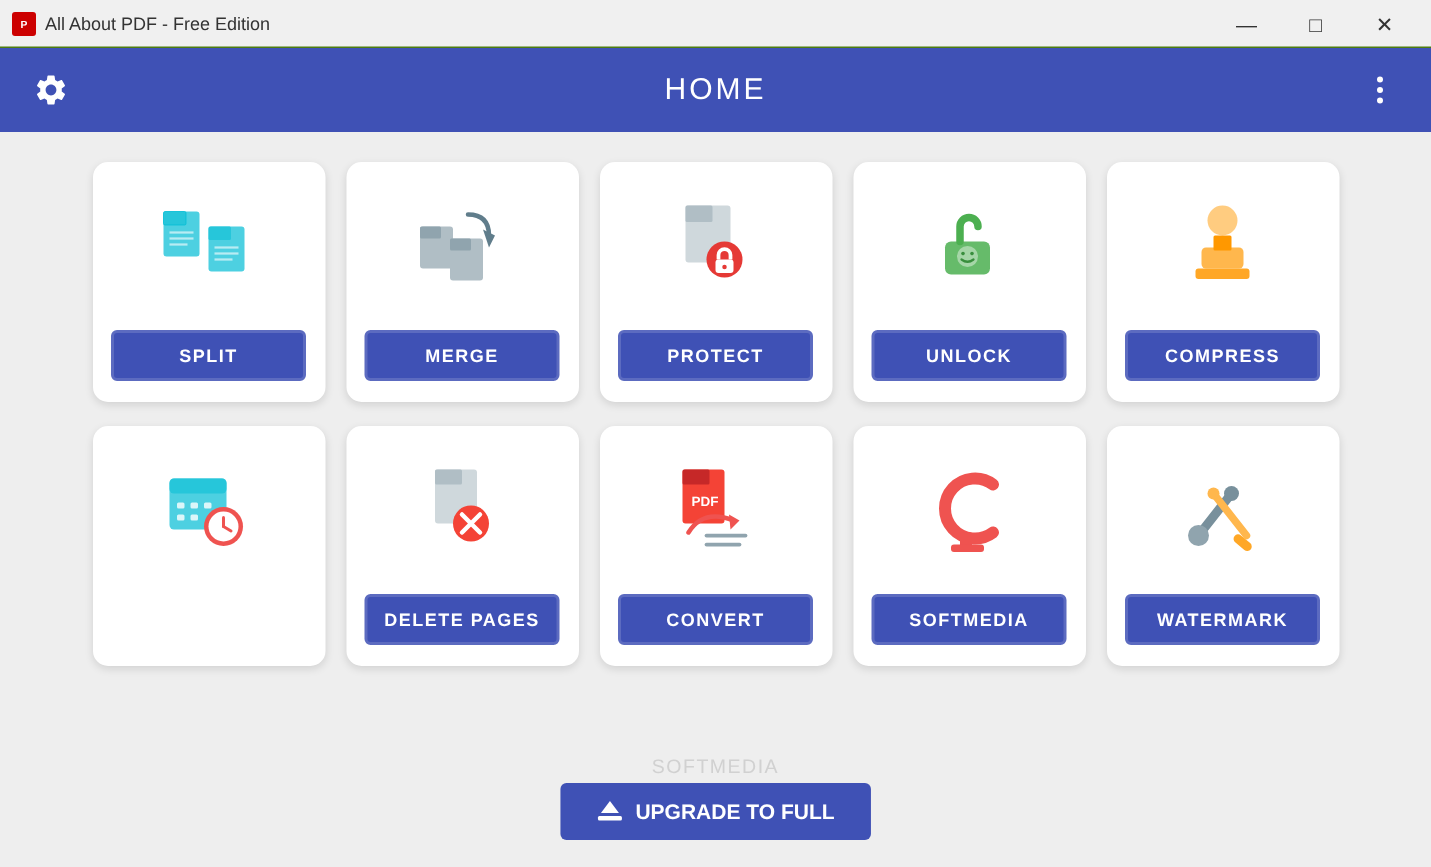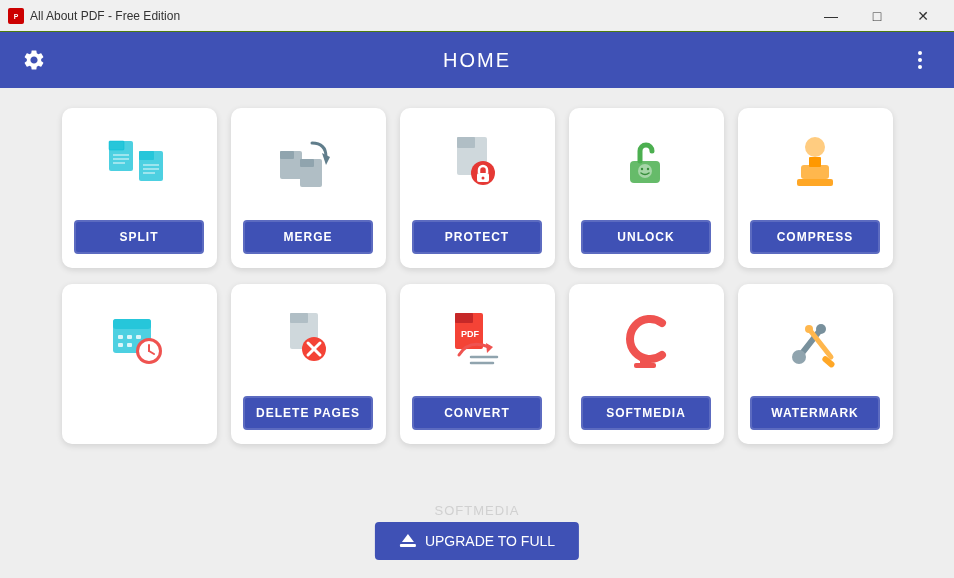--- a/index.html
+++ b/index.html
@@ -161,21 +161,21 @@
       left: 50%;
       transform: translateX(-50%);
     }
     .upgrade-btn {
       background: #3f51b5;
       color: white;
       border: none;
       border-radius: 4px;
       padding: 10px 24px;
       font-size: 14px;
-      font-weight: 400;
+      font-weight: 700;
       cursor: pointer;
       display: flex;
       align-items: center;
       gap: 8px;
       white-space: nowrap;
     }
 
     
     .watermark {
       position: absolute;

